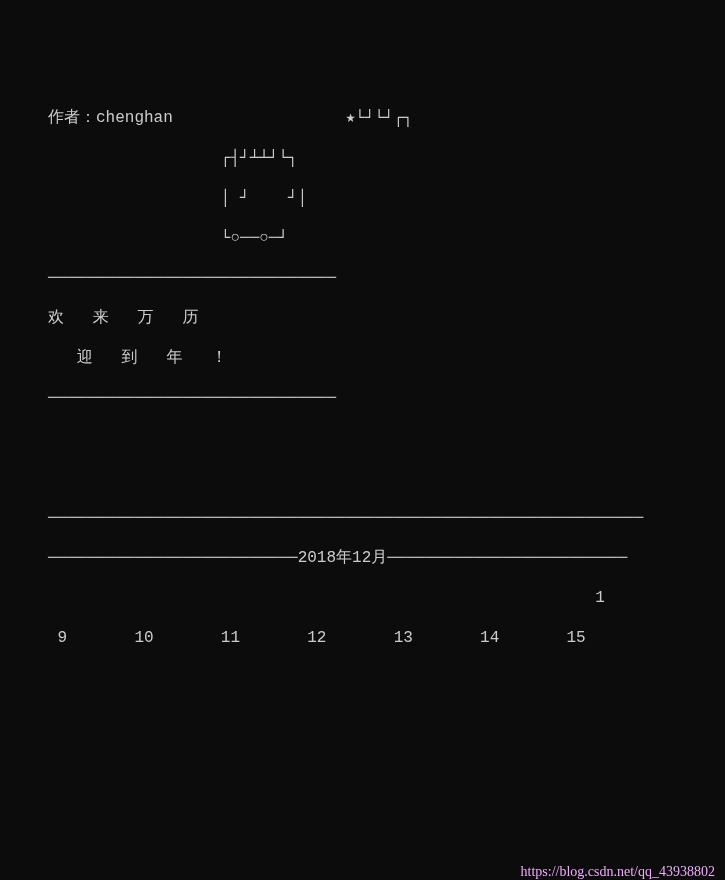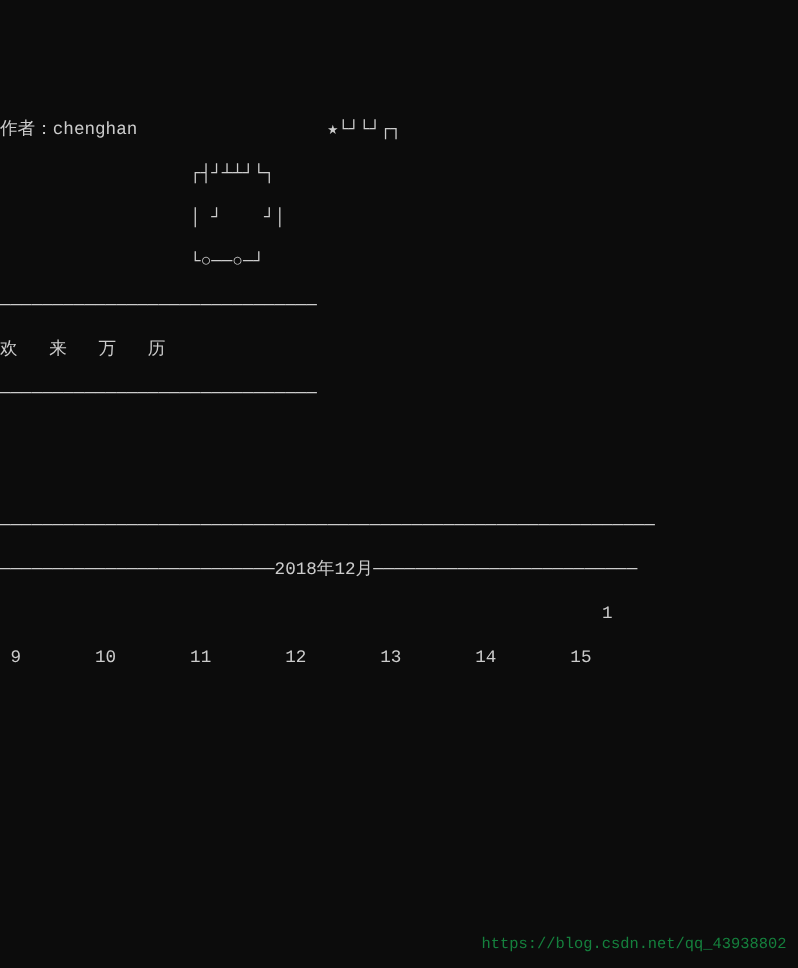--- a/index.html
+++ b/index.html
@@ -18,43 +18,45 @@
       width: 725px;
       height: 880px;
       overflow: hidden;
       position: relative;
     }
     .terminal-content {
       padding: 8px 0 0 0;
     }
     .line {
       display: block;
+      margin-left: 48px;
     }
     .watermark {
       position: absolute;
-      bottom: 12px;
+      bottom: 0;
       right: 10px;
-      color: #15803d;
+      color: #f0abfc;
       font-size: 14px;
-      font-family: Liberation Mono, monospace;
+      font-family: Liberation Serif, serif;
       white-space: normal;
     }
   </style>
 </head>
 <body>
 
 
 
 <div class="terminal-content">
 <span class="line"><span>作者：</span><span>chenghan</span><span>                  ★└┘└┘┌┐         </span></span>
 <span class="line">                  ┌┤┘┴┴┘└┐         </span>
 <span class="line">                  │ ┘    ┘│         </span>
 <span class="line">                  └○──○─┘         </span>
 <span class="line">──────────────────────────────</span>
 <span class="line">欢   来   万   历</span>
+<span class="line">   迎   到   年   ！</span>
 <span class="line">──────────────────────────────</span>
 <span class="line"> </span>
 <span class="line"> </span>
 <span class="line">──────────────────────────────────────────────────────────────</span>
 <span class="line">──────────────────────────2018年12月─────────────────────────</span>
 <span class="line">                                                         1</span>
 <span class="line"> 9       10       11       12       13       14       15</span>
 
 
 

